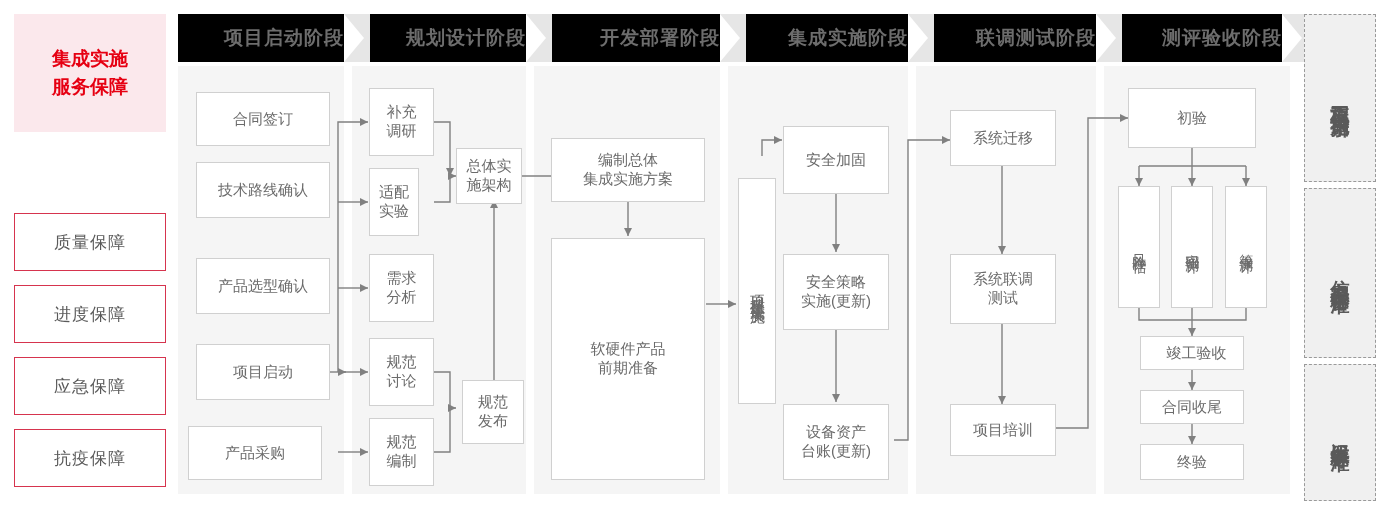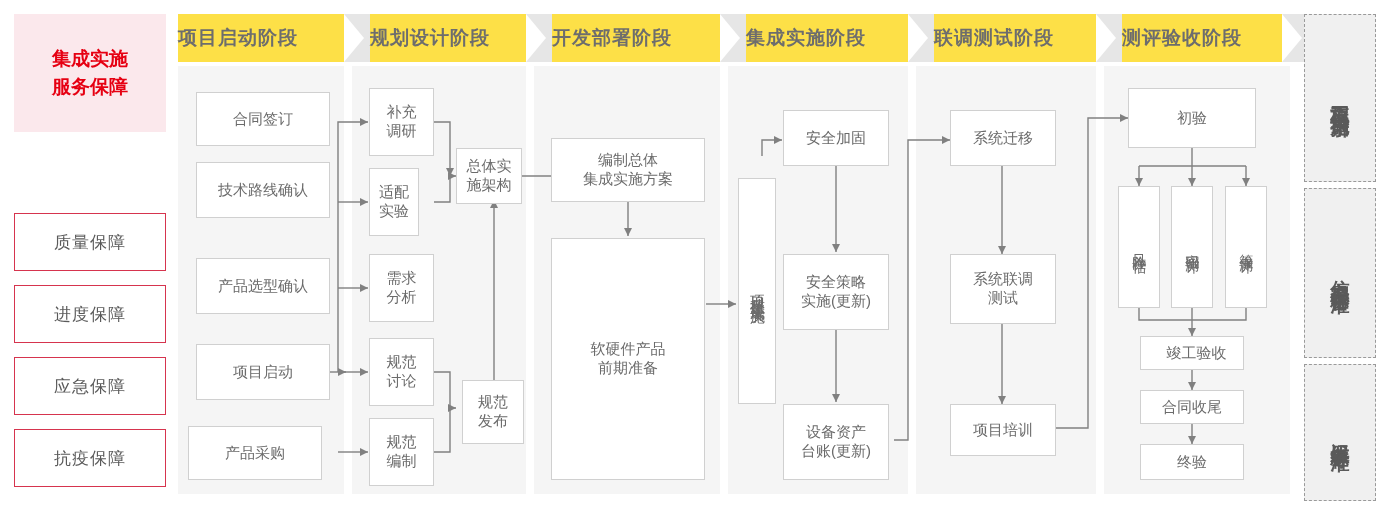--- a/index.html
+++ b/index.html
@@ -15,23 +15,23 @@
   }
   .guard-item{
     position:absolute;left:0;width:150px;height:56px;border:1.5px solid #d6344e;
     background:#fff;display:flex;align-items:center;justify-content:center;
     color:#5a5a5a;font-size:17px;letter-spacing:1px;
   }
 
   
   .phase-col{position:absolute;top:66px;background:#f5f5f5;}
   .phase-head{
-    position:absolute;top:14px;height:48px;background:#fde047;
+    position:absolute;top:14px;height:48px;background:#000000;
     color:#6d6d6d;font-weight:bold;font-size:19px;letter-spacing:1px;
-    display:flex;align-items:center;justify-content:flex-start;
+    display:flex;align-items:center;justify-content:flex-end;
   }
   .chev{position:absolute;top:14px;height:48px;width:26px;overflow:hidden;}
   .chev svg{display:block;}
 
   
   .node{
     position:absolute;background:#ffffff;border:1px solid #d0d0d0;
     display:flex;align-items:center;justify-content:center;text-align:center;
     color:#6b6b6b;font-size:15px;line-height:1.25;box-sizing:border-box;
   }
@@ -263,21 +263,21 @@
   <div class="node" style="left:551px;top:238px;width:154px;height:242px;">
     <div>
       <div>软硬件产品</div>
       <div>前期准备</div>
     </div>
   </div>
 
   <div class="node vert" style="left:738px;top:178px;width:38px;height:226px;">
     <span>项目整体集成实施</span>
   </div>
-  <div class="node" style="left:783px;top:110px;width:106px;height:56px;">
+  <div class="node" style="left:783px;top:126px;width:106px;height:68px;">
     <span>安全加固</span>
   </div>
   <div class="node" style="left:783px;top:254px;width:106px;height:76px;">
     <div>
       <div>安全策略</div>
       <div>实施(更新)</div>
     </div>
   </div>
   <div class="node" style="left:783px;top:404px;width:106px;height:76px;">
     <div>

